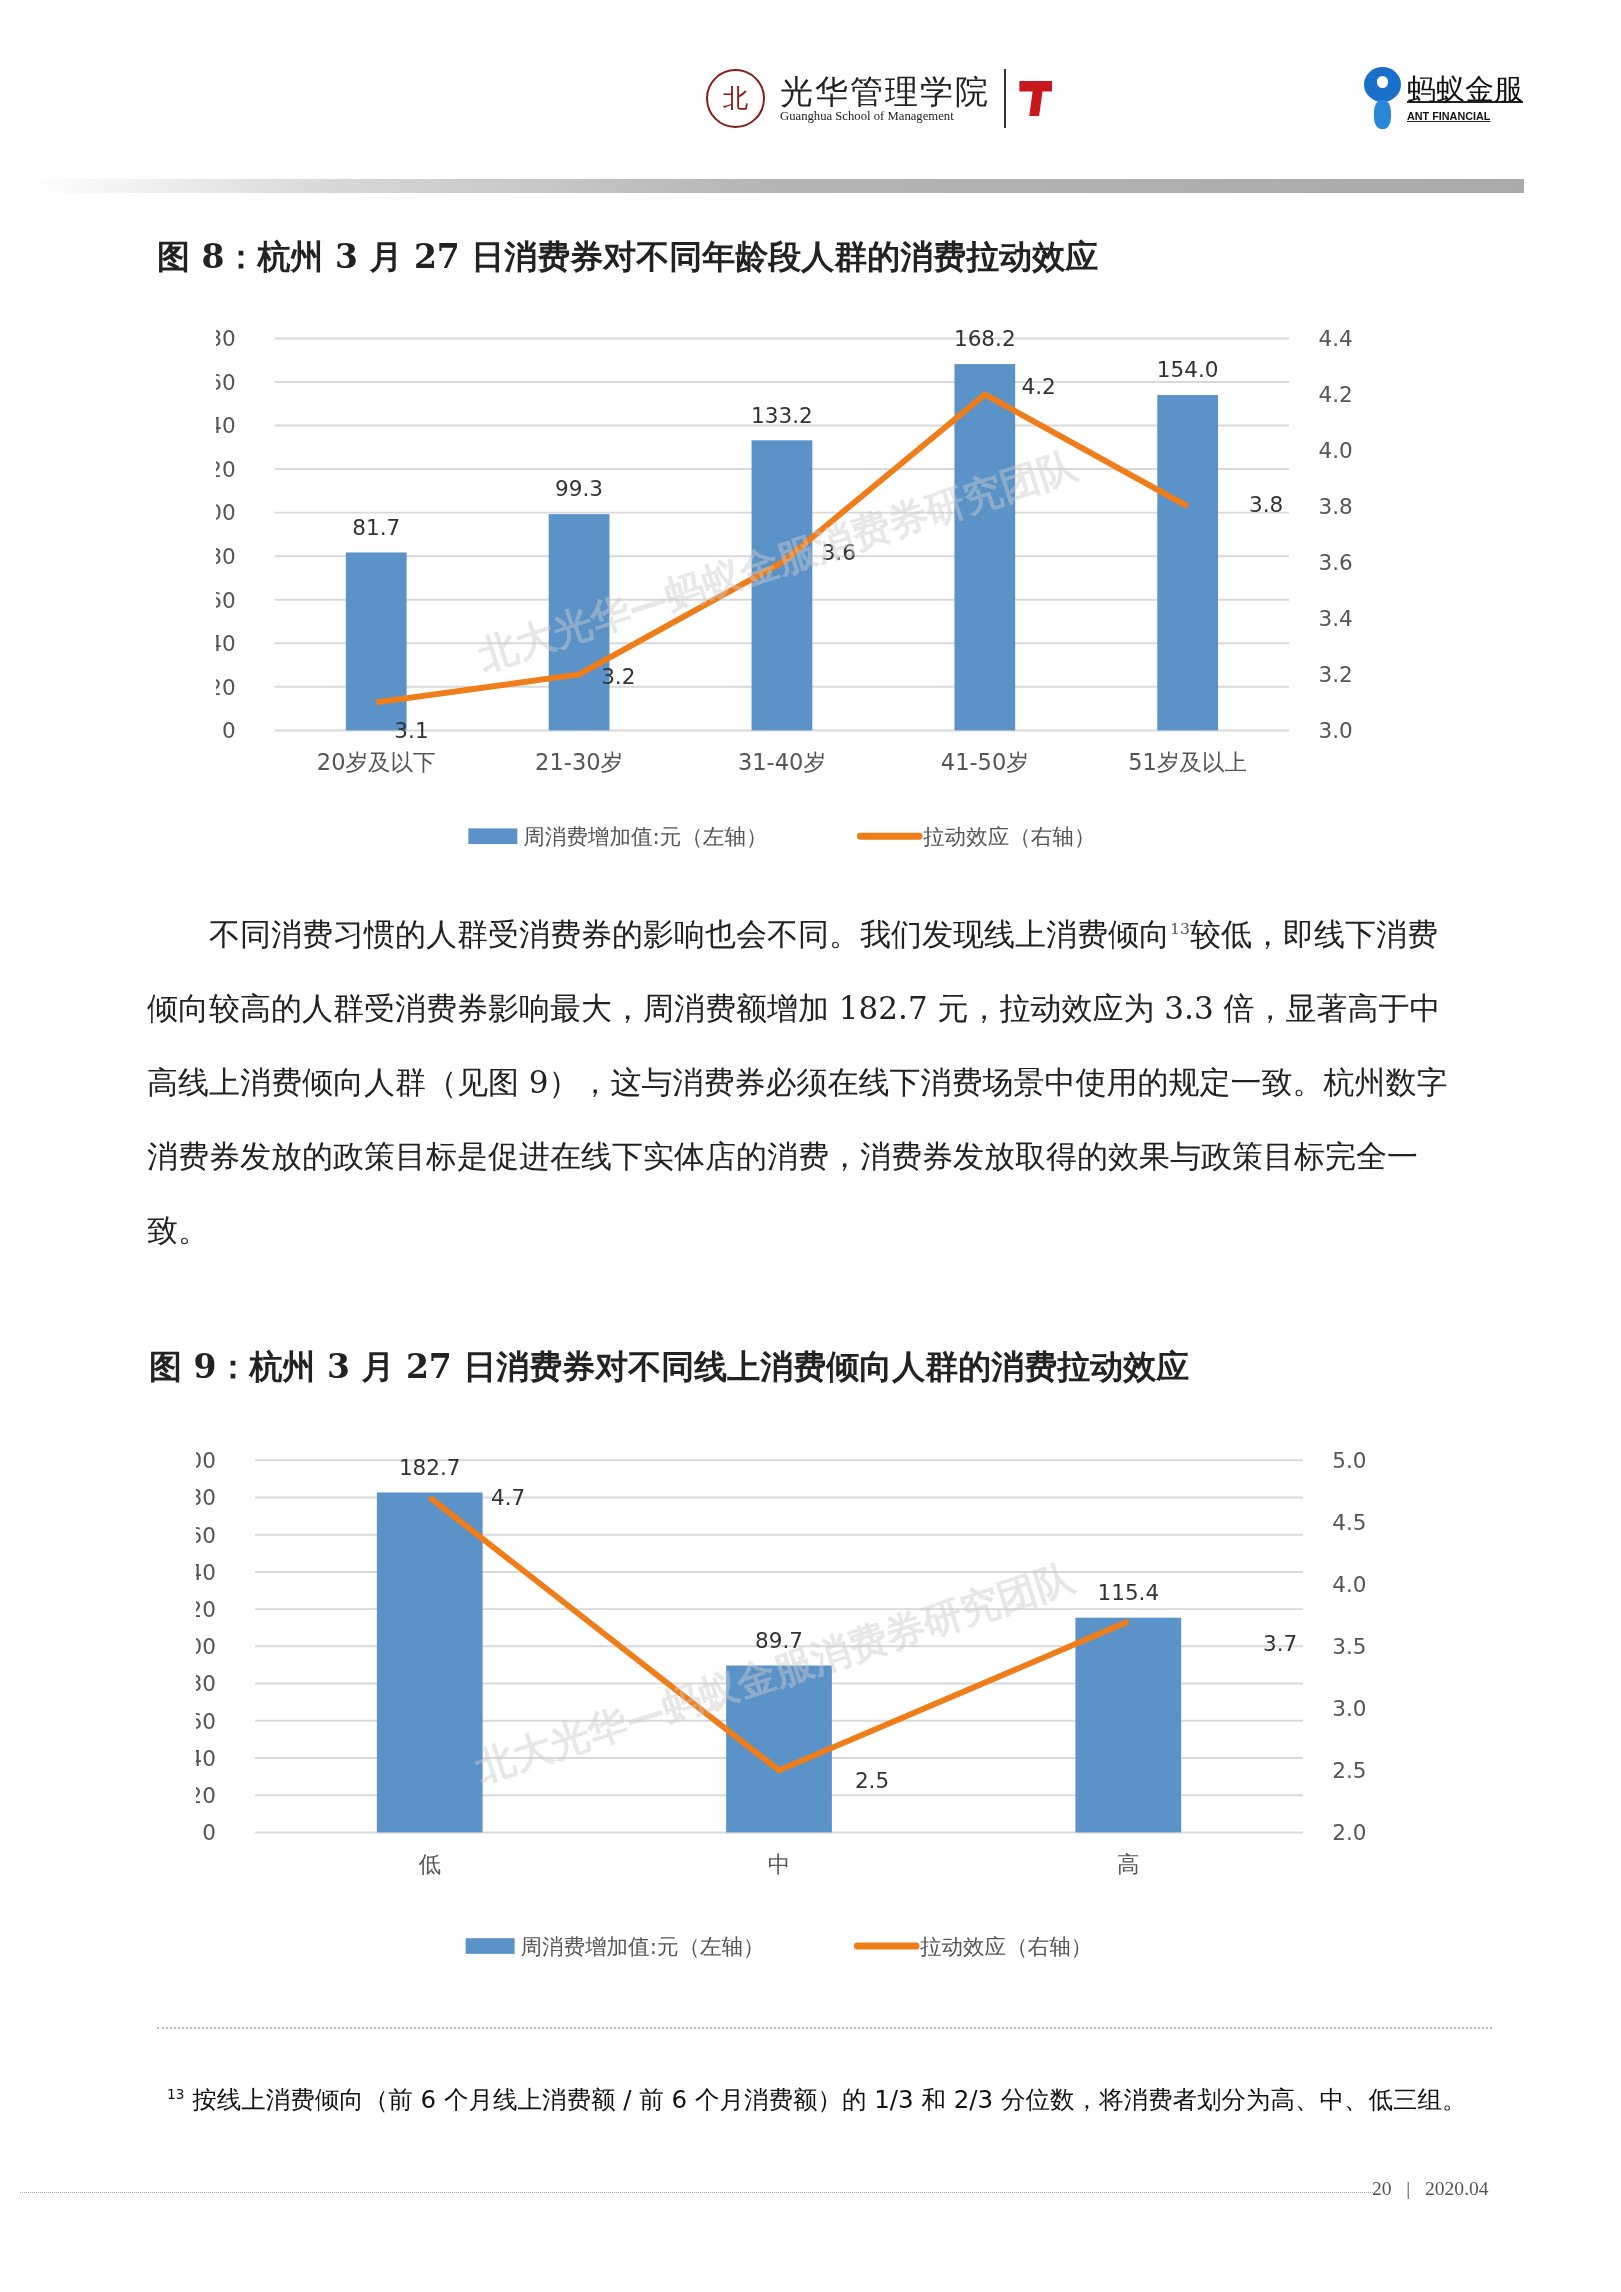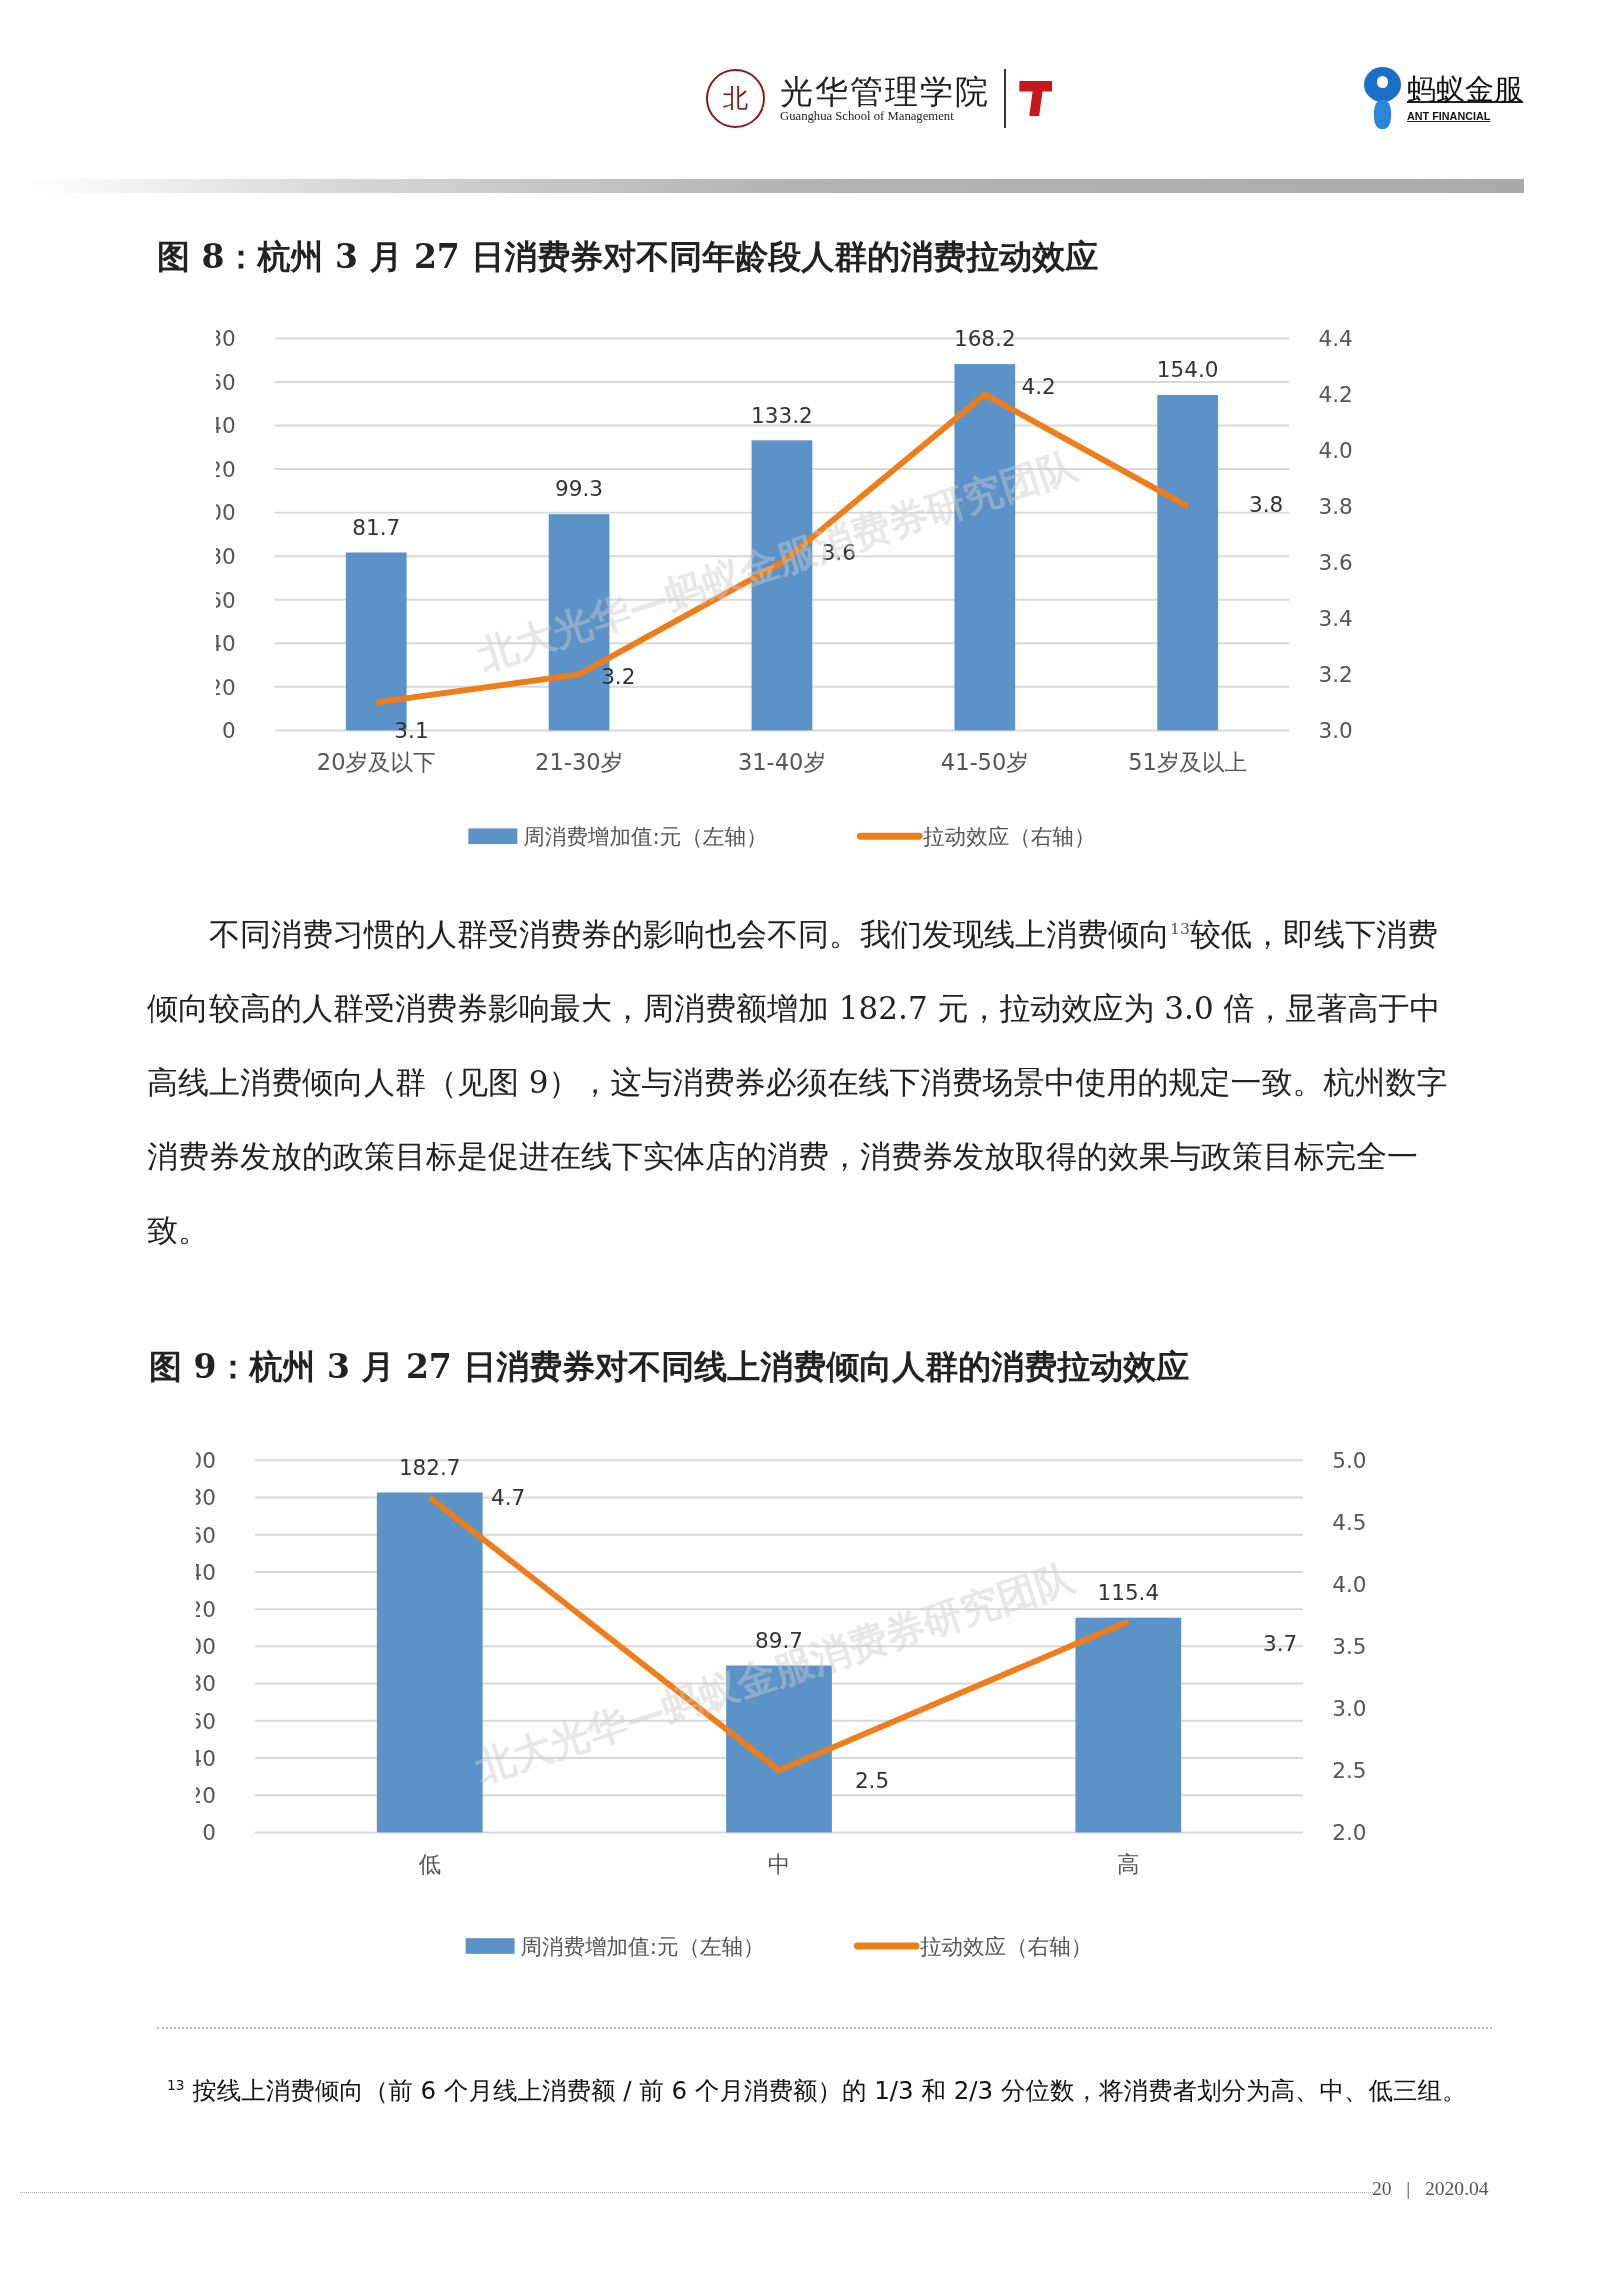--- a/index.html
+++ b/index.html
@@ -24,21 +24,21 @@
   .ant-text .en { font-size:10.8px; color:#111; font-family:"Liberation Sans", sans-serif; font-weight:bold; }
   .header-bar { position:absolute; left:29px; top:179px; width:1495px; height:13.7px; background:linear-gradient(90deg,#ffffff 0%,#d8d8d8 20%,#b4b4b4 50%,#aaaaaa 100%); }
 
   .fig-title { position:absolute; font-size:33px; font-weight:bold; color:#222; font-family:"DejaVu Serif", serif; }
   .chart-wrap { position:absolute; }
   .chart-wrap svg text { font-family:"DejaVu Sans", sans-serif; }
   .para { position:absolute; left:147px; top:892px; width:1318px; font-size:31px; line-height:74px; color:#222; font-family:"DejaVu Serif", serif; }
   .para p { margin:0; text-indent:2em; }
   .sup { font-size:15.7px; vertical-align:super; color:#555; }
   .fn-rule { position:absolute; left:157px; top:2027px; width:1335px; border-top:2px dotted #bbb; }
-  .footnote { position:absolute; left:167px; top:2058px; width:1333px; font-size:24.5px; line-height:55px; color:#111; font-family:"DejaVu Sans", sans-serif; }
+  .footnote { position:absolute; left:167px; top:2058px; width:1333px; font-size:24.5px; line-height:72px; color:#111; font-family:"DejaVu Sans", sans-serif; }
   .footnote .fsup { font-size:13.7px; vertical-align:super; }
   .footer-rule { position:absolute; left:19.6px; top:2192px; width:1353px; border-top:1px dotted #aaa; }
   .footer { position:absolute; left:1372px; top:2178px; font-size:19.6px; color:#555; font-family:Liberation Serif, serif; }
 </style>
 </head>
 <body>
 
 <div class="header">
   <div class="logo-gh">
     <div class="seal">
@@ -118,21 +118,21 @@
       <text x="839.5" y="97.14285714285717" text-anchor="middle" font-size="22" fill="#333">4.2</text>
       <text x="1071.5" y="217.42857142857153" text-anchor="middle" font-size="22" fill="#333">3.8</text>
       <text x="577.5" y="280" text-anchor="middle" font-size="40" fill="#cccccc" opacity="0.45" transform="rotate(-18 577.5 280)" font-weight="bold">北大光华—蚂蚁金服消费券研究团队</text>
       <rect x="257.5" y="540" width="50" height="16" fill="#5b93c9"></rect>
       <text x="313.5" y="556" font-size="22" fill="#555555">周消费增加值:元（左轴）</text>
       <line x1="657.5" x2="717.5" y1="548" y2="548" stroke="#ee7d1a" stroke-width="7" stroke-linecap="round"></line>
       <text x="721.5" y="556" font-size="22" fill="#555555">拉动效应（右轴）</text>
     </svg></div>
 
 <div class="para">
-  <p><span>不同消费习惯的人群受消费券的影响也会不同。我们发现线上消费倾向</span><span class="sup">13</span><span>较低，即线下消费倾向较高的人群受消费券影响最大，周消费额增加 182.7 元，拉动效应为 3.0 倍，显著高于中高线上消费倾向人群（见图 9），这与消费券必须在线下消费场景中使用的规定一致。杭州数字消费券发放的政策目标是促进在线下实体店的消费，消费券发放取得的效果与政策目标完全一致。</span></p>
+  <p><span>不同消费习惯的人群受消费券的影响也会不同。我们发现线上消费倾向</span><span class="sup">13</span><span>较低，即线下消费倾向较高的人群受消费券影响最大，周消费额增加 182.7 元，拉动效应为 3.3 倍，显著高于中高线上消费倾向人群（见图 9），这与消费券必须在线下消费场景中使用的规定一致。杭州数字消费券发放的政策目标是促进在线下实体店的消费，消费券发放取得的效果与政策目标完全一致。</span></p>
 </div>
 
 <div class="fig-title" style="left:149px; top:1345px;">图 9：杭州 3 月 27 日消费券对不同线上消费倾向人群的消费拉动效应</div>
 <div class="chart-wrap" id="chart9" style="left:196px; top:1426px; width:1215px; height:568px;"><svg width="1215" height="568" viewBox="0 0 1240 580">
       <line x1="60" x2="1130" y1="415" y2="415" stroke="#d9d9d9" stroke-width="2"></line>
       <text x="20" y="423" text-anchor="end" font-size="22" fill="#555555">0</text>
       <line x1="60" x2="1130" y1="377" y2="377" stroke="#d9d9d9" stroke-width="2"></line>
       <text x="20" y="385" text-anchor="end" font-size="22" fill="#555555">20</text>
       <line x1="60" x2="1130" y1="339" y2="339" stroke="#d9d9d9" stroke-width="2"></line>
       <text x="20" y="347" text-anchor="end" font-size="22" fill="#555555">40</text>

